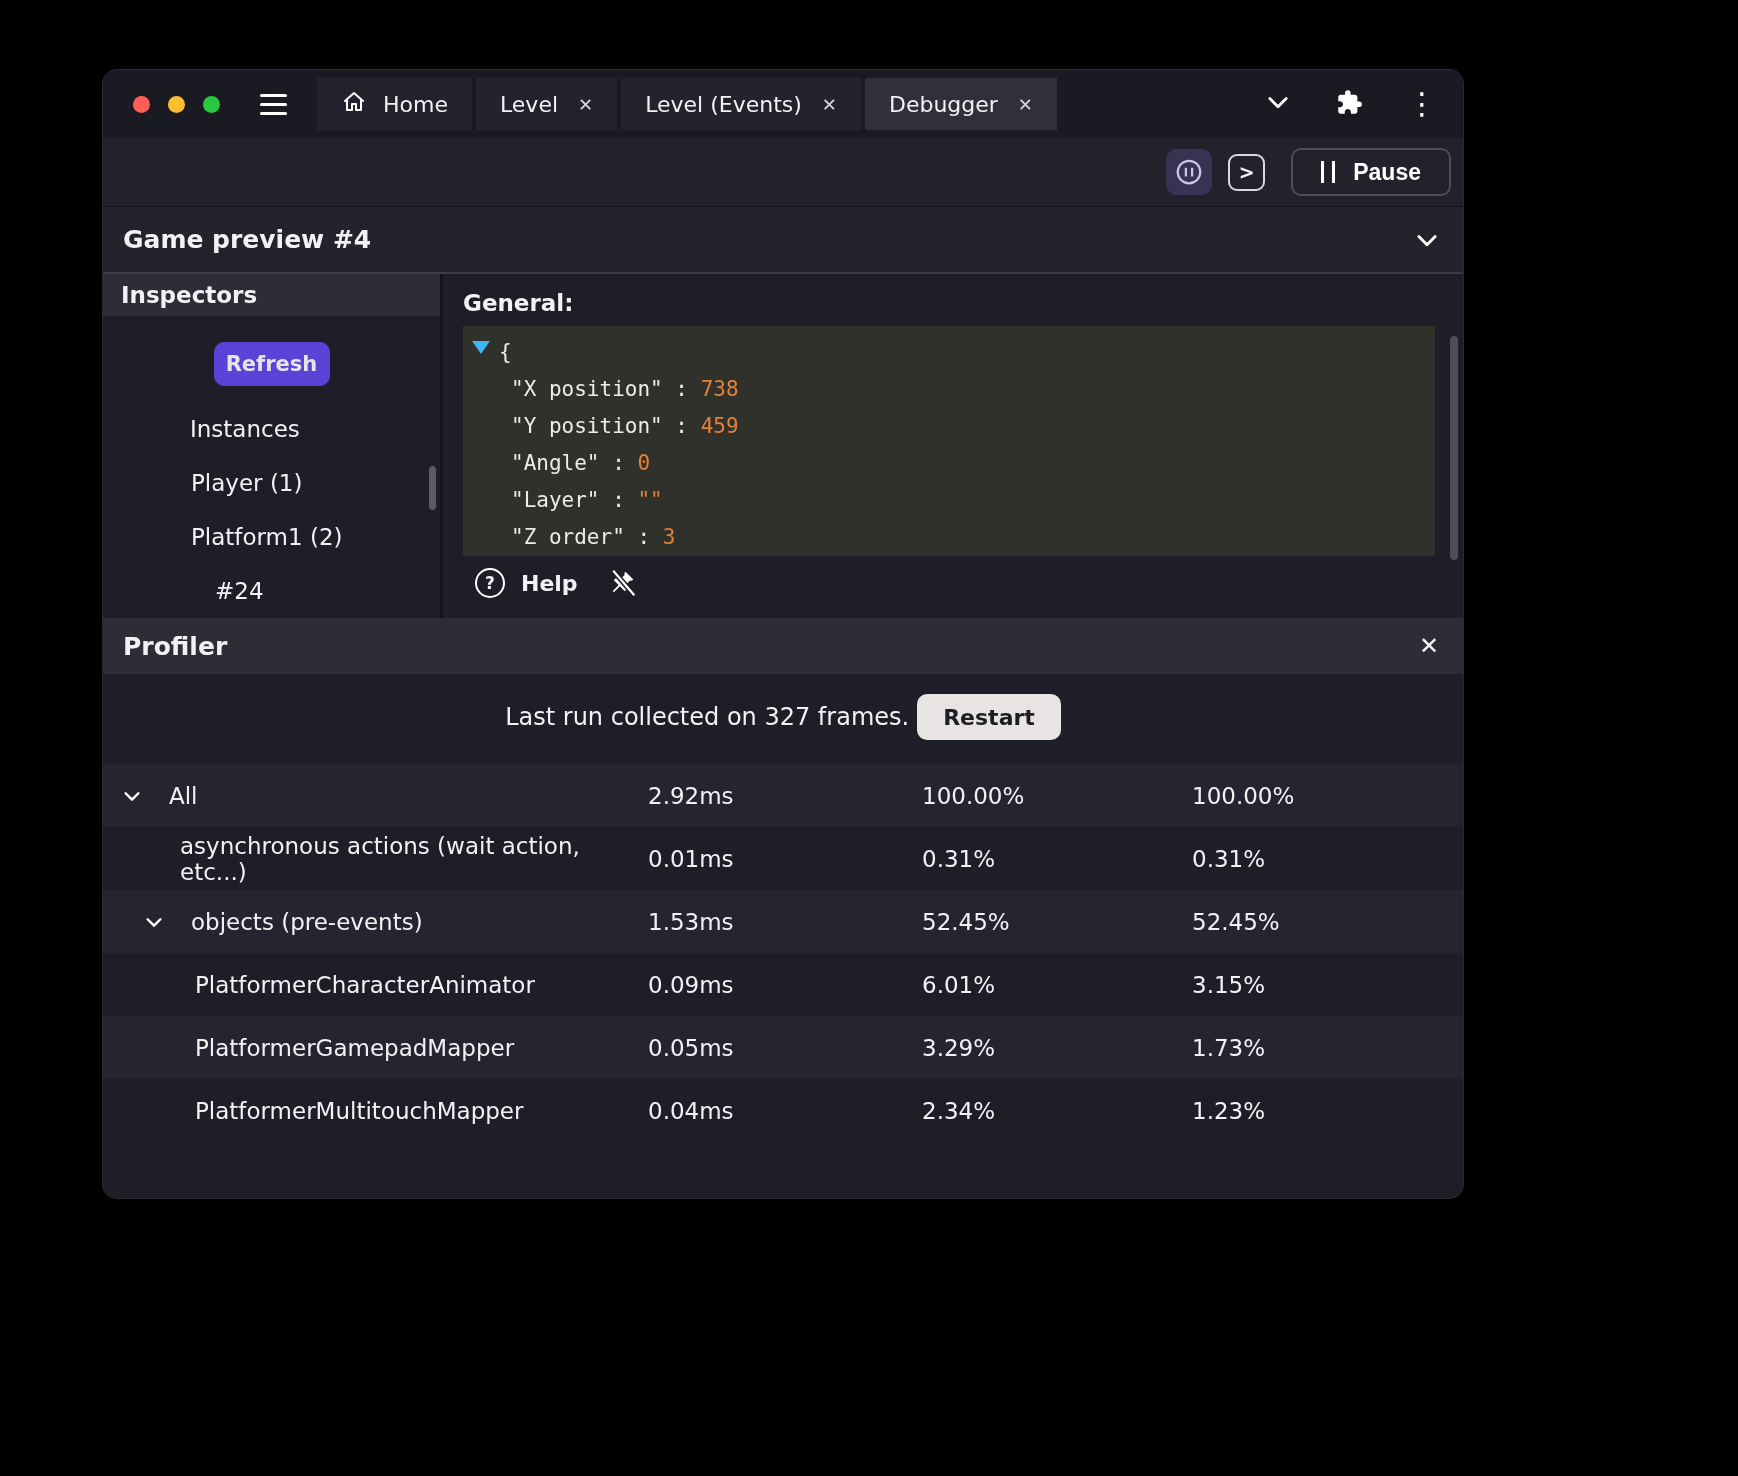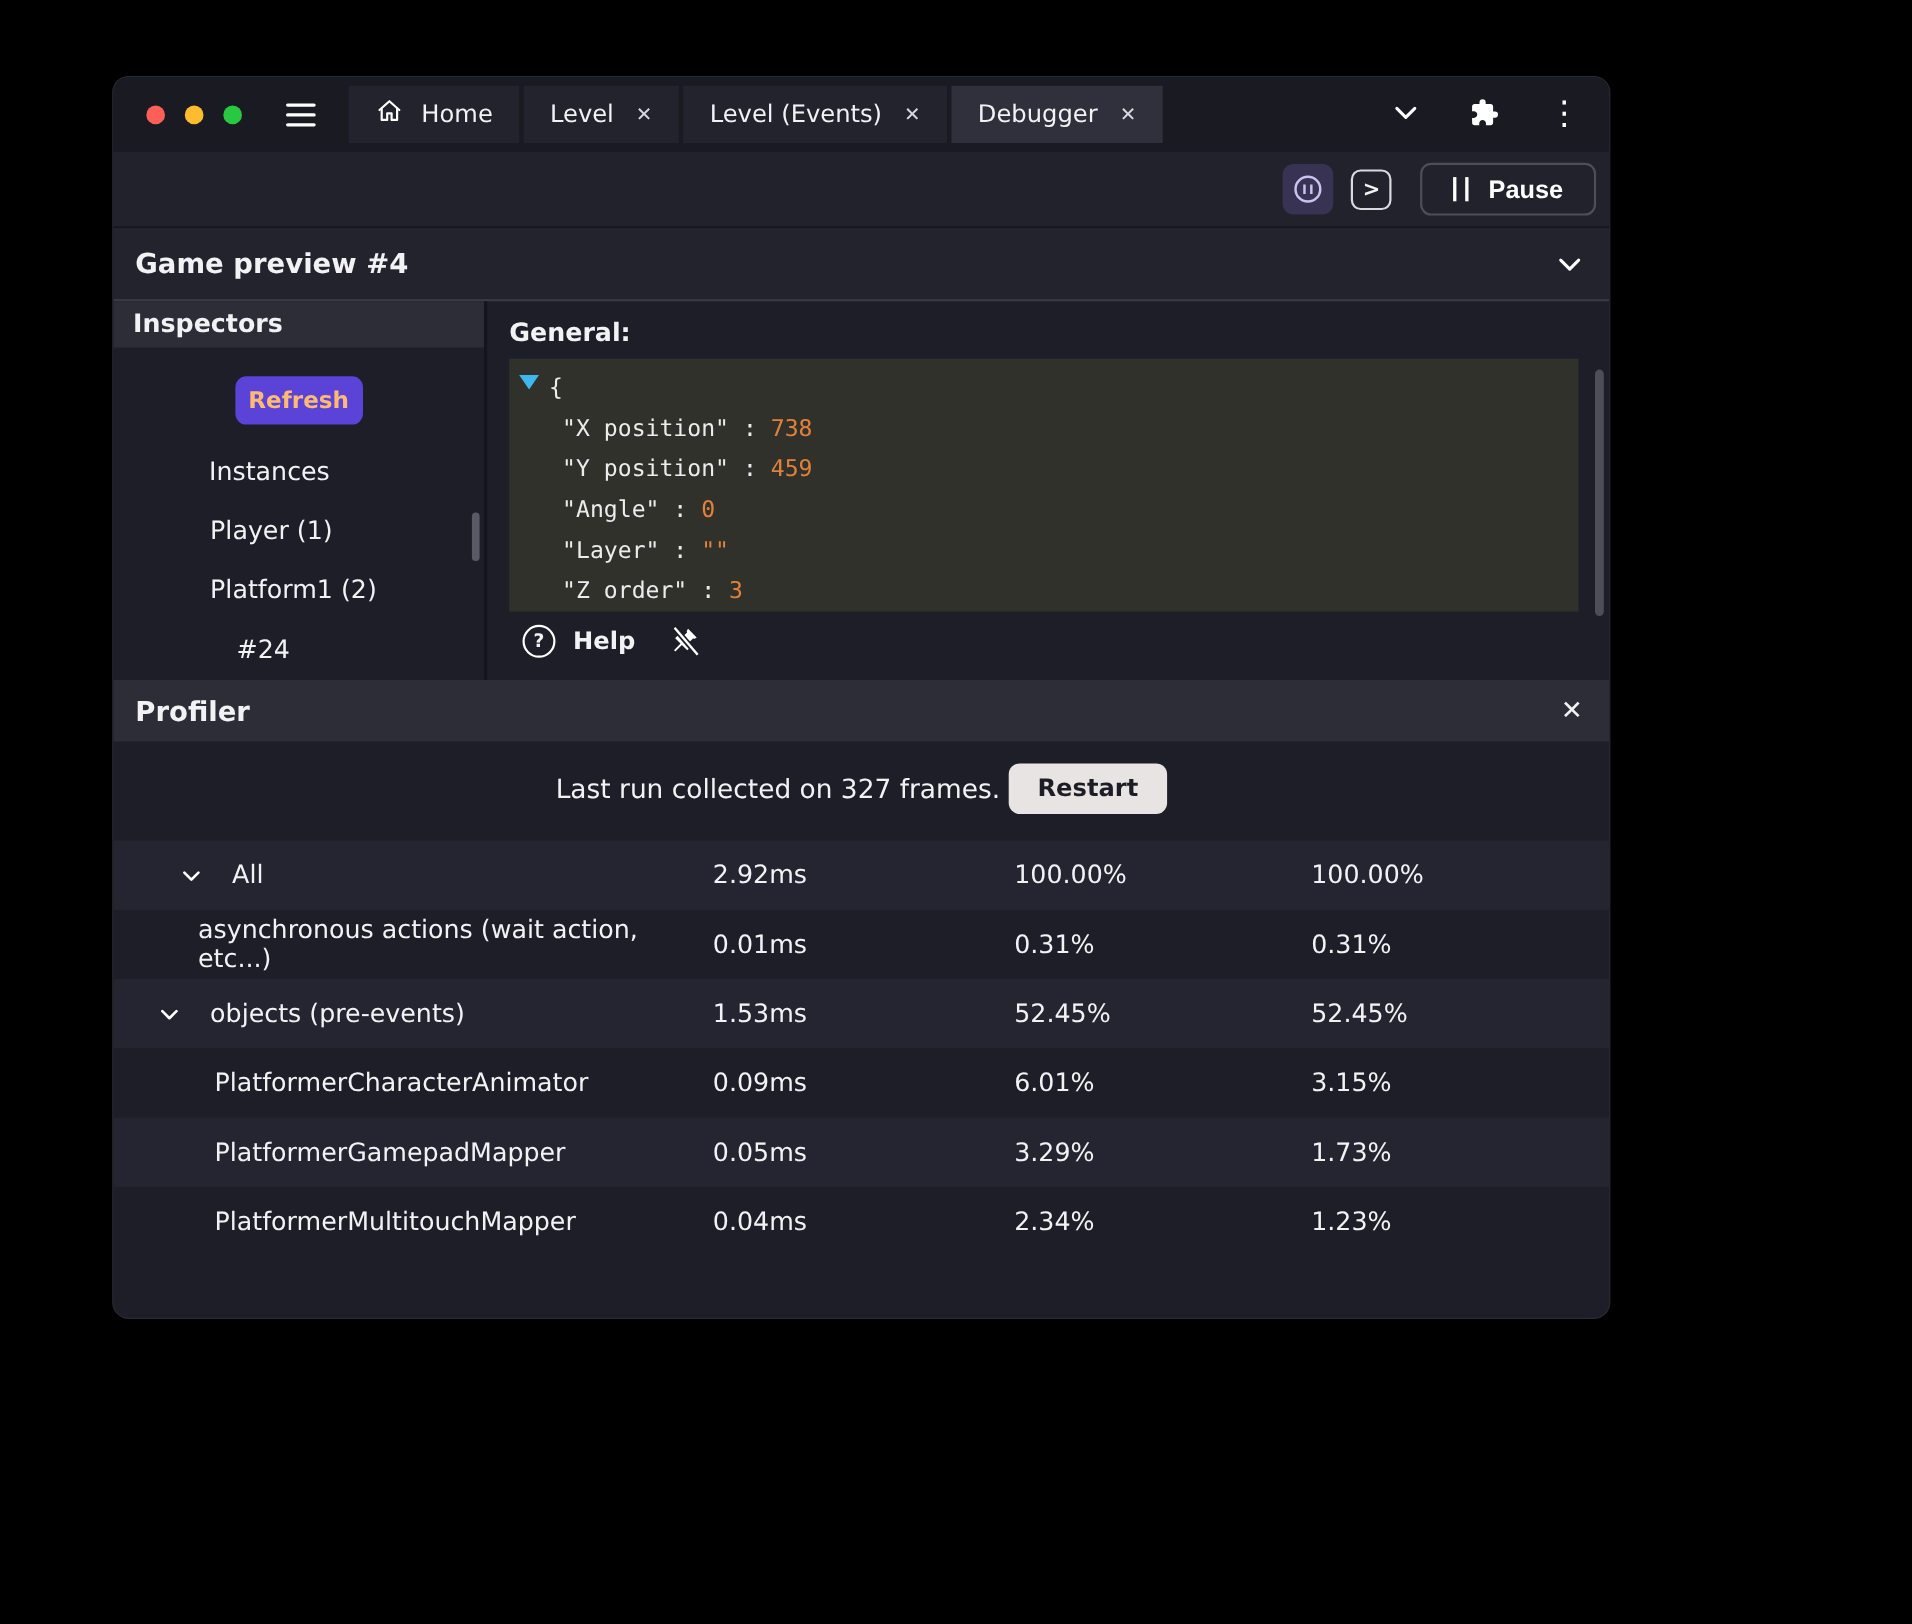--- a/index.html
+++ b/index.html
@@ -33,21 +33,21 @@
   
   .preview-header { height:68px; background:#23232e; border-top:1px solid #101018; border-bottom:2px solid #3c3c48;
                     display:flex; align-items:center; padding:0 22px 0 20px; font-size:25px; font-weight:bold; }
   .preview-chevron { margin-left:auto; display:flex; cursor:pointer; }
 
   
   .main { display:flex; height:344px; }
   .left-panel { width:340px; border-right:3px solid #14141b; display:flex; flex-direction:column; position:relative; background:#1e1e28; }
   .left-header { height:48px; background:#2d2d38; display:flex; align-items:center; padding-left:18px; font-size:23px; font-weight:bold; }
   .left-body { flex:1; padding-top:26px; position:relative; }
-  .refresh-btn { display:block; margin:0 auto 16px; width:116px; height:44px; background:#5b43d8; border:none; border-radius:10px; color:#fdba74; font-size:21px; font-weight:bold; font-family:inherit; cursor:pointer; }
+  .refresh-btn { display:block; margin:0 auto 16px; width:116px; height:44px; background:#5b43d8; border:none; border-radius:10px; color:#e5e5e5; font-size:21px; font-weight:bold; font-family:inherit; cursor:pointer; }
   .tree-item { font-size:23px; height:54px; display:flex; align-items:center; cursor:pointer; }
   .ti-0 { padding-left:87px; } .ti-1 { padding-left:88px; } .ti-2 { padding-left:112px; }
   .left-scrollbar { position:absolute; right:4px; top:150px; width:7px; height:44px; background:#5a5a66; border-radius:4px; }
 
   .right-panel { flex:1; position:relative; padding:16px 0 0 20px; background:#1e1e28; }
   .general-title { font-size:23px; font-weight:bold; margin-bottom:10px; }
   .code-box { margin-right:28px; height:230px; background:#31312b; font-family:"DejaVu Sans Mono","Liberation Mono",monospace;
               font-size:21px; line-height:37px; position:relative; padding-top:8px; color:#ececec; overflow:hidden; }
   .expander { position:absolute; left:9px; top:15px; width:0; height:0;
               border-left:9px solid transparent; border-right:9px solid transparent; border-top:13px solid #3eb6ee; cursor:pointer; }
@@ -67,21 +67,21 @@
   .status-text { font-size:24px; }
   .restart-btn { height:46px; padding:0 26px; background:#e8e4e3; color:#1d1d26; border:none; border-radius:10px; font-size:22px; font-weight:bold; font-family:inherit; cursor:pointer; }
 
   .ptable { margin-top:24px; }
   .prow { display:grid; grid-template-columns:545px 274px 270px 1fr; align-items:center; height:63px; font-size:23px; }
   .prow-header { height:46px; font-weight:bold; font-size:22px; }
   .prow-header .cell-name { padding-left:20px; }
   .stripe-light { background:#252532; }
   .cell-name { display:flex; align-items:center; gap:26px; }
   .row-chevron { display:flex; cursor:pointer; }
-  .n0 { padding-left:60px; } .n1 { padding-left:77px; } .n2 { padding-left:40px; } .n3 { padding-left:92px; }
+  .n0 { padding-left:18px; } .n1 { padding-left:77px; } .n2 { padding-left:40px; } .n3 { padding-left:92px; }
 </style>
 </head>
 <body>
 
 <div class="window">
 
   <div class="titlebar">
     <div class="lights">
       <span class="light red"></span>
       <span class="light yellow"></span>

